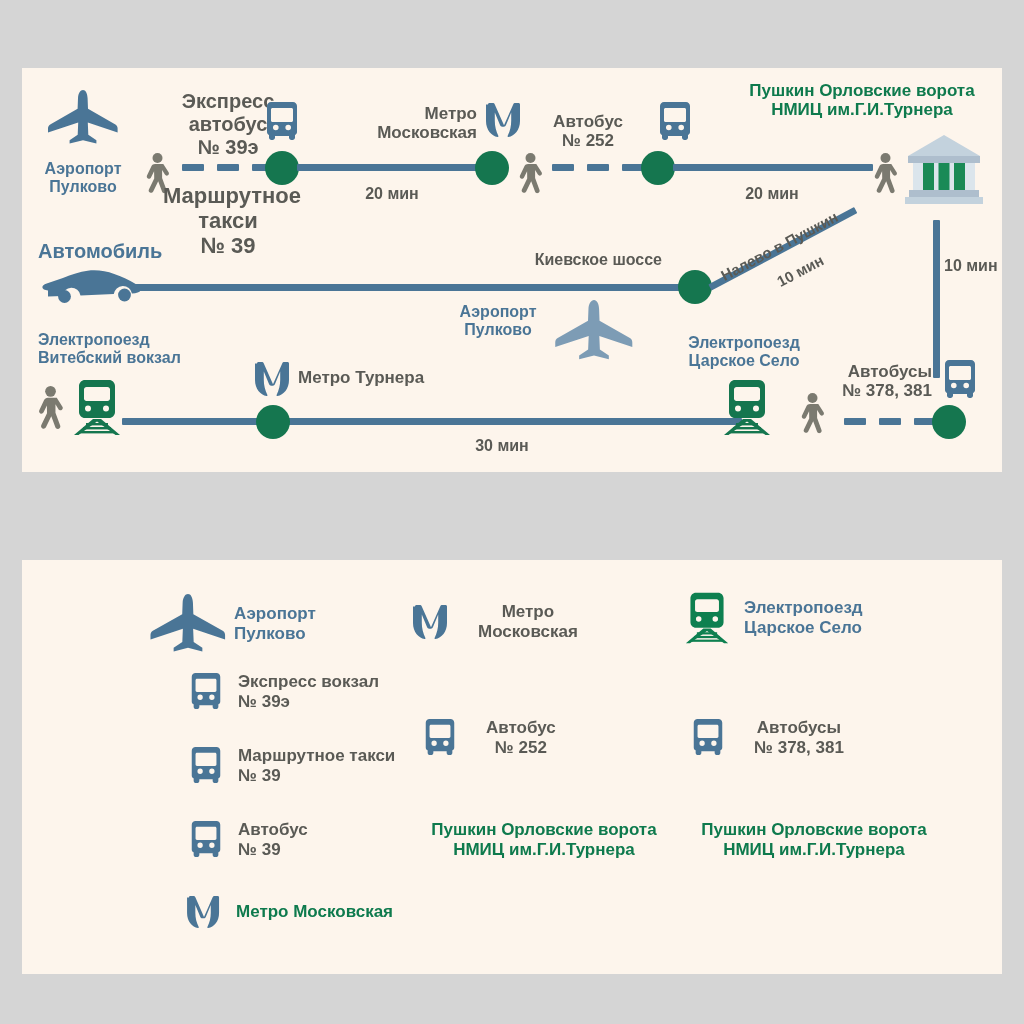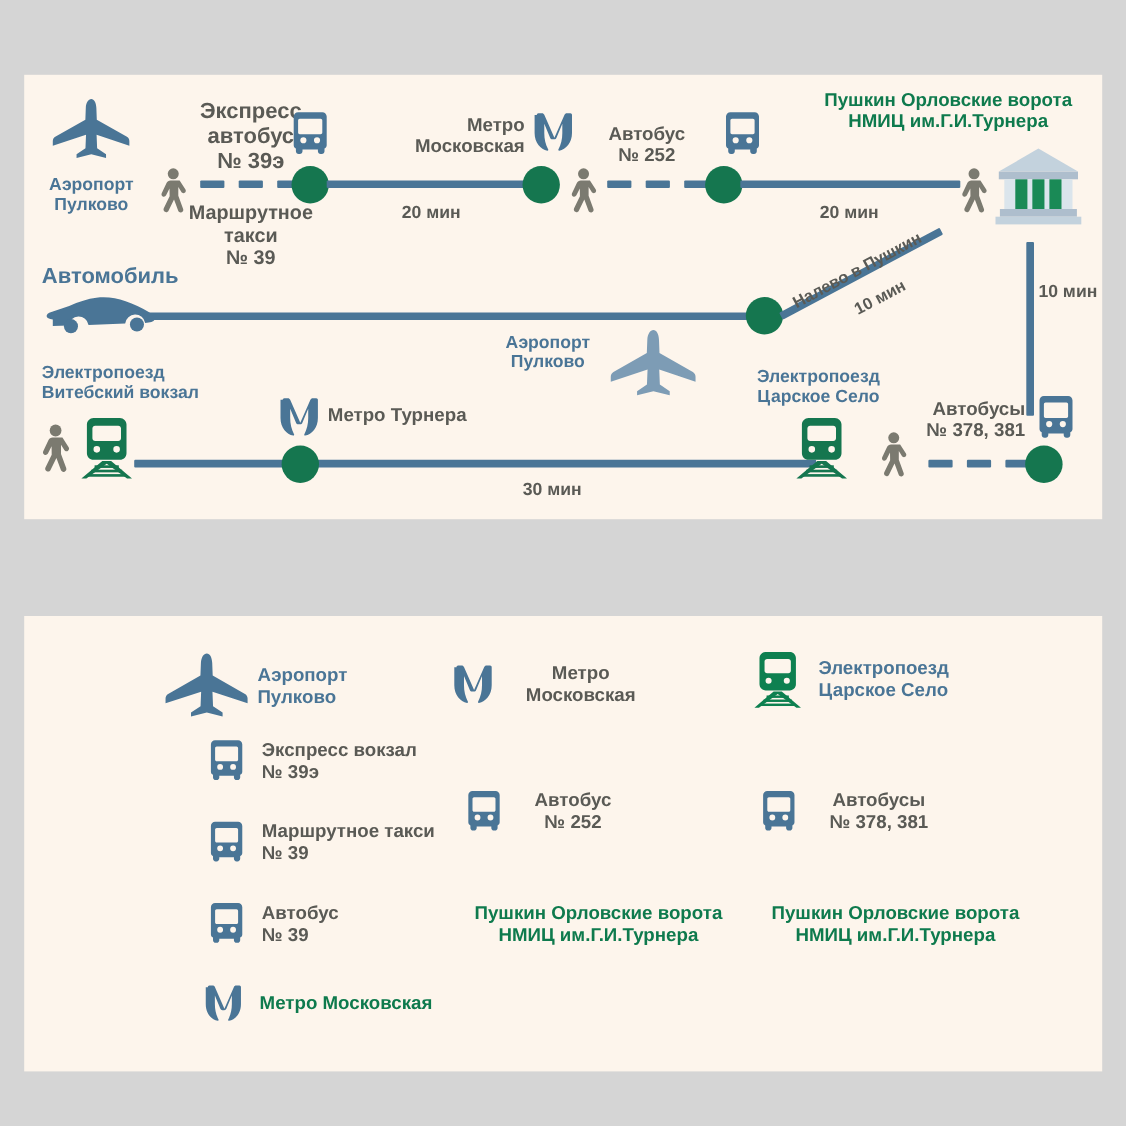--- a/index.html
+++ b/index.html
@@ -105,21 +105,21 @@
           <circle cx="13.5" cy="5" r="5"></circle>
           <path d="M11 11c-1.6 0-2.9.9-3.6 2.3L3 22.6c-.5 1.1-.1 2.4 1 3 1.1.5 2.4.1 3-1l3.1-6.3.1 7.2-5.3 10.9c-.6 1.2-.1 2.6 1.1 3.2 1.2.6 2.6.1 3.2-1.1l5-10.2 3.8 10.3c.5 1.2 1.8 1.9 3.1 1.4 1.2-.5 1.9-1.8 1.4-3.1l-4.4-12V17l2.8 4.6c.6 1 2 1.4 3 .7 1-.6 1.4-2 .7-3l-5.3-8.3H11z"></path>
         </g>
       </svg>
     </div>
 
     <div class="lbl gray t-center" style="left:141px; top:22px; width:130px; font-size:20px;">Экспресс
 автобус
 № 39э</div>
 
-    <div class="lbl gray t-center" style="left:141px; top:115px; width:130px; font-size:18px;">Маршрутное
+    <div class="lbl gray t-center" style="left:141px; top:115px; width:130px; font-size:22px;">Маршрутное
 такси
 № 39</div>
 
     <div class="dashes" style="left:160px; top:96px;">
       <i></i>
         <i></i>
         <i></i>
     </div>
 
     <div class="abs" style="left:239px; top:34px;">
@@ -211,20 +211,21 @@
       <svg width="104" height="42" viewBox="0 0 104 42">
         <g fill="#4a7596">
           <path d="M6 28.5c-3.4-.6-5.4-1.6-5.6-3.1-.2-1.6 1.4-2.8 4.3-3.8l16.2-5.5C29.4 12.4 38 9.6 45.6 8.7c9.4-1.1 18 .2 26.6 3.2 7.3 2.5 14.4 5.8 20.6 9.6 3.5 2.2 5.6 4.1 5.9 5.8.3 2-1.6 3.3-5.6 3.9l-3.1.4a9.2 9.2 0 0 0-18.2.5l-33.3 1.3a9.2 9.2 0 0 0-18.2.6L6 34.4v-5.9zm17.4-12.1 21.5-3.4c-5 .7-11 2.4-17.7 4.9l-17 6.1 13.2-7.6zm26.7-3.9c6.3-.3 12.5.5 18.7 2.5 5.3 1.7 10.6 4.1 15.6 6.9l-34.3-9.4z"></path>
           <circle cx="22.5" cy="34.5" r="6.4"></circle>
           <circle cx="82.5" cy="33" r="6.4"></circle>
         </g>
       </svg>
     </div>
 
     <div class="line-h" style="left:112px; top:216px; width:570px;"></div>
+    <div class="lbl gray t-right" style="left:400px; top:183px; width:240px; font-size:16px;">Киевское шоссе</div>
 
     <div class="node" style="left:656px; top:202px;"></div>
 
     <div class="line-diag" style="left:688px; top:216px; width:165px; transform: rotate(-28deg);"></div>
     <div class="diag-lbl" style="left:700px; top:200px; font-size:15px; transform: rotate(-28deg);">Налево в Пушкин</div>
     <div class="diag-lbl" style="left:756px; top:206px; font-size:15px; transform: rotate(-28deg);">10 мин</div>
 
     <div class="line-v" style="left:911px; top:152px; height:158px;"></div>
     <div class="lbl gray t-left" style="left:922px; top:189px; width:90px; font-size:16px;">10 мин</div>
 

